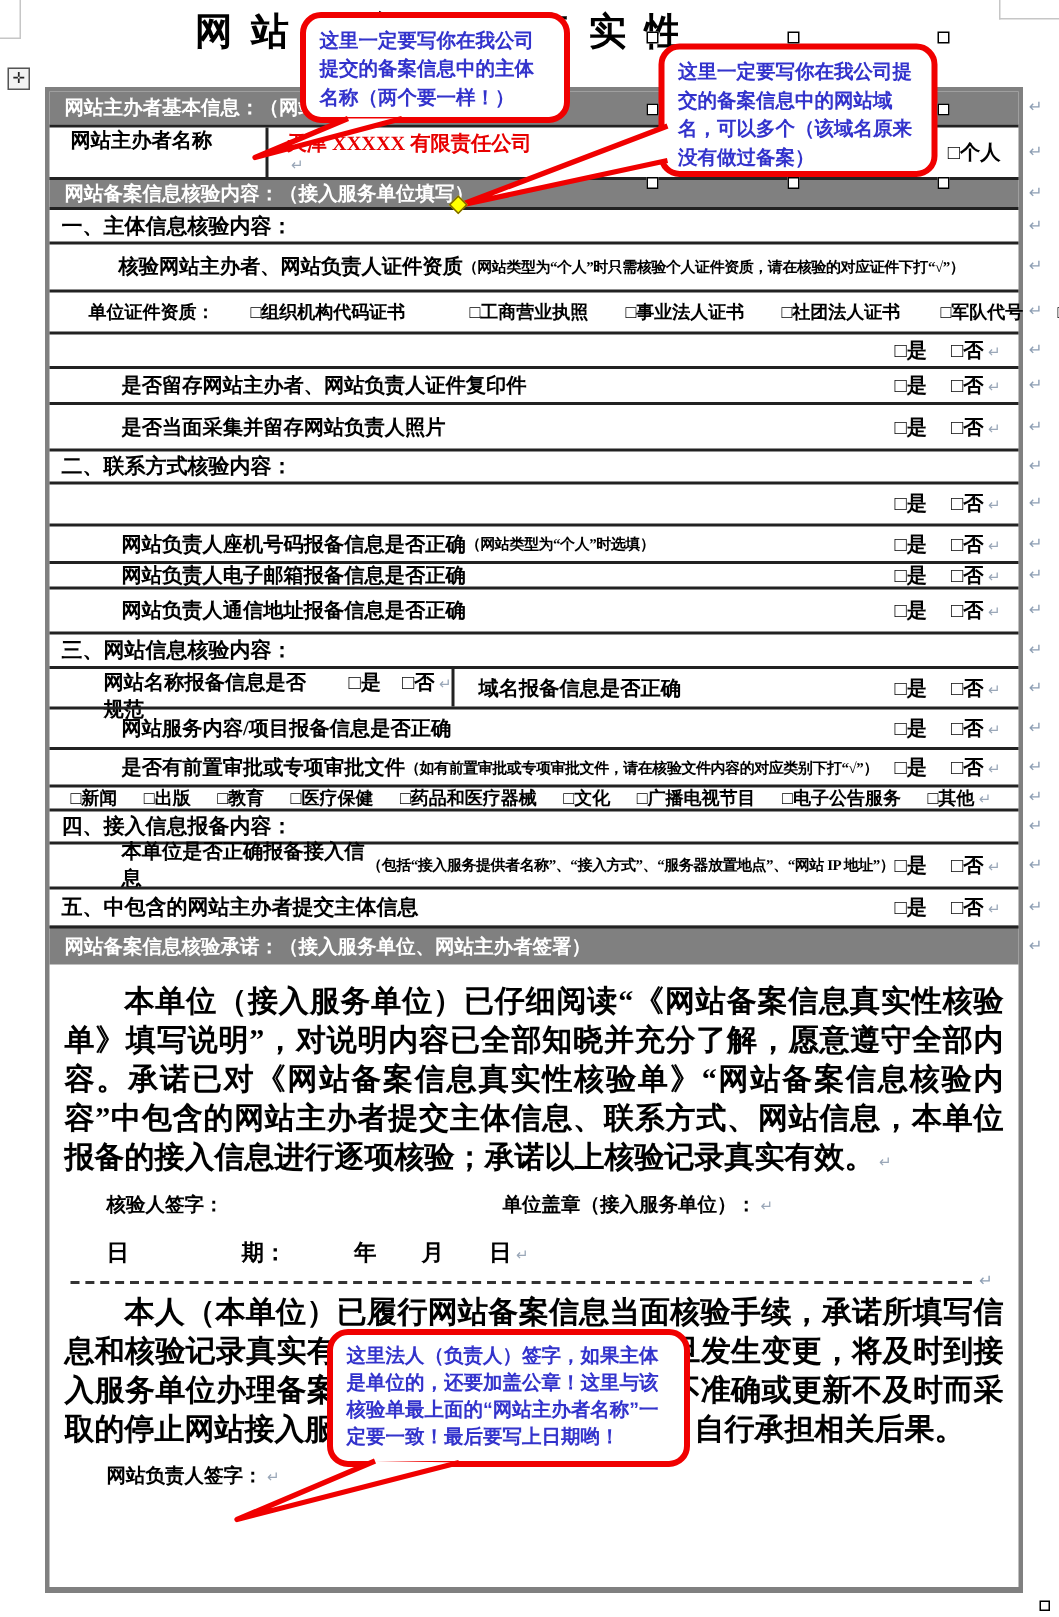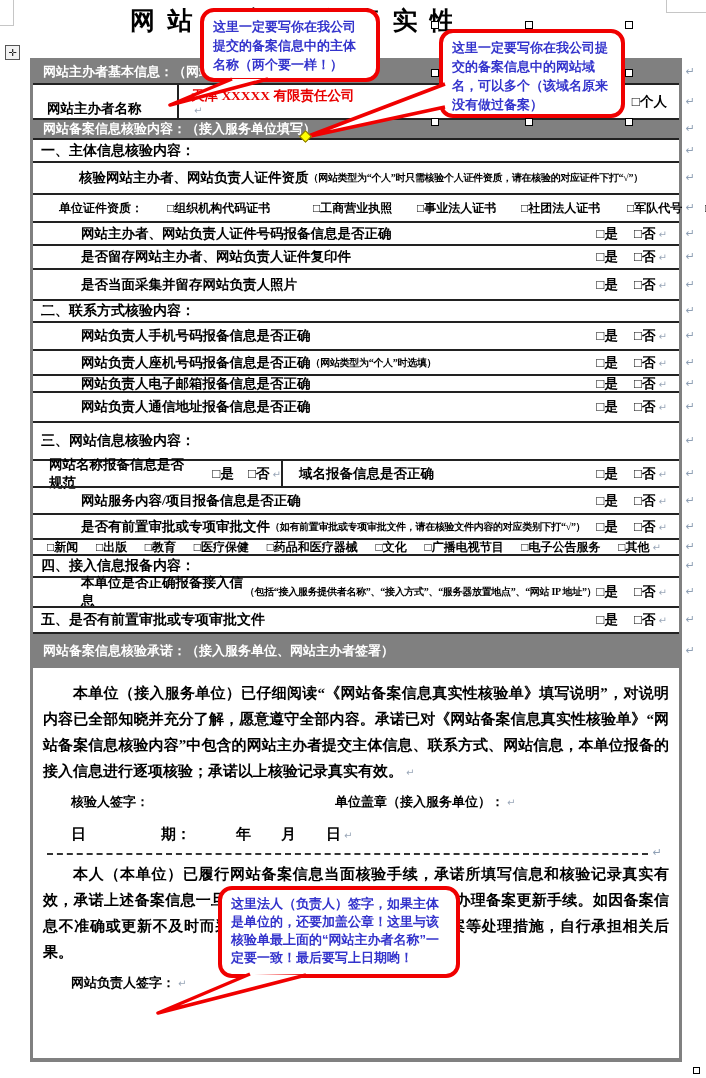--- a/index.html
+++ b/index.html
@@ -30,33 +30,33 @@
   .t-row.first { border-top:none; }
   .t-row::after { content:"↵"; position:absolute; right:-16px; top:50%; transform:translateY(-55%);
                   color:#8fa0b5; font:11px "DejaVu Sans", sans-serif; }
   .bar { background:#808080; color:#fff; font-size:13px; padding-left:10px; }
   .sect { font-size:14px; padding-left:8px; }
   .indent { padding-left:48px; }
   .pm::after { content:"↵"; color:#9aa7b8; font:10px "DejaVu Sans", sans-serif; margin-left:3px; }
   .note { font-weight:bold; font-size:10px; letter-spacing:-0.3px; white-space:nowrap; }
   .yn { margin-left:auto; display:flex; gap:16px; font-size:13.5px; font-weight:bold; flex:none; }
   .red { color:#e80000; }
-  .label-cell { width:132px; flex:none; align-self:stretch; display:flex; align-items:flex-end;
+  .label-cell { width:132px; flex:none; align-self:stretch; display:flex; align-items:flex-start;
                 border-right:2px solid #222; }
   .val-cell { padding-left:12px; display:flex; flex-direction:column; justify-content:center; }
   .cert-label { width:108px; flex:none; font-size:12px; }
   .cert-item { font-size:12px; flex:none; }
   .ci-w1{width:146px}.ci-w2{width:104px}.ci-w3{width:104px}.ci-w4{width:106px}.ci-w5{width:78px}.ci-w6{width:46px}
   .dotted-top { border-top:2px dotted #666; }
-  .split-left { width:250px; flex:none; align-self:stretch; display:flex; align-items:center;
-                border-right:2px solid #222; }
+  .split-left { width:250px; flex:none; align-self:stretch; display:flex; align-items:flex-start;
+                border-right:2px solid #222;margin-left:20px; }
   .split-left .yn { margin-left:28px; gap:14px; }
   .cats { display:flex; justify-content:space-between; width:100%; font-size:12px; padding-right:6px; }
   .promise-block { flex:1 1 auto; padding:0 10px; overflow:hidden; }
-  .para { font-size:15px; line-height:26px; text-align:justify; text-indent:2em; font-weight:bold; }
+  .para { font-size:20px; line-height:26px; text-align:justify; text-indent:2em; font-weight:bold; }
   .p1 { margin-top:12px; }
   .p2 { margin-top:6px; }
   .signrow { position:relative; margin-top:9px; padding-left:28px; font-size:13px; height:20px; }
   .signrow .right-part { position:absolute; left:292px; top:0; }
   .daterow { margin-top:12px; padding-left:28px; font-size:15px; height:19px; }
   .dashline { margin-top:9px; margin-left:4px; width:96%; border-top:2px dashed #333; height:2px; position:relative; }
   .dashline::after { content:"↵"; position:absolute; right:-14px; top:-9px; color:#8fa0b5;
                      font:11px "DejaVu Sans", sans-serif; }
   .sign2 { }
 
@@ -115,21 +115,20 @@
       <span class="cert-item ci-w1">□组织机构代码证书</span>
       <span class="cert-item ci-w2">□工商营业执照</span>
       <span class="cert-item ci-w3">□事业法人证书</span>
       <span class="cert-item ci-w4">□社团法人证书</span>
       <span class="cert-item ci-w5">□军队代号</span>
       <span class="cert-item ci-w6">□其他</span>
     </div>
 
 
     <div class="t-row indent" style="height:23px">
-      <span>网站主办者、网站负责人证件号码报备信息是否正确</span>
       <span class="yn">
           <span>□是</span>
           <span class="pm">□否</span>
         </span>
     </div>
     <div class="t-row indent" style="height:24px">
       <span>是否留存网站主办者、网站负责人证件复印件</span>
       <span class="yn">
           <span>□是</span>
           <span class="pm">□否</span>
@@ -139,21 +138,20 @@
       <span>是否当面采集并留存网站负责人照片</span>
       <span class="yn">
           <span>□是</span>
           <span class="pm">□否</span>
         </span>
     </div>
 
     <div class="t-row sect" style="height:22px">二、联系方式核验内容：</div>
 
     <div class="t-row indent" style="height:28px">
-      <span>网站负责人手机号码报备信息是否正确</span>
       <span class="yn">
           <span>□是</span>
           <span class="pm">□否</span>
         </span>
     </div>
     <div class="t-row indent" style="height:25px">
       <span>网站负责人座机号码报备信息是否正确</span>
       <span class="note">（网站类型为“个人”时选填）</span>
       <span class="yn">
           <span>□是</span>
@@ -168,21 +166,21 @@
         </span>
     </div>
     <div class="t-row indent" style="height:30px">
       <span>网站负责人通信地址报备信息是否正确</span>
       <span class="yn">
           <span>□是</span>
           <span class="pm">□否</span>
         </span>
     </div>
 
-    <div class="t-row sect" style="height:38px">三、网站信息核验内容：</div>
+    <div class="t-row sect" style="height:23px">三、网站信息核验内容：</div>
 
     <div class="t-row" style="height:27px; padding-left:0">
       <div class="split-left">
         <span style="padding-left:16px">网站名称报备信息是否规范</span>
         <span class="yn">
             <span>□是</span>
             <span class="pm">□否</span>
           </span>
       </div>
       <span style="padding-left:16px">域名报备信息是否正确</span>
@@ -228,28 +226,28 @@
     <div class="t-row indent" style="height:30px">
       <span>本单位是否正确报备接入信息</span>
       <span class="note">（包括“接入服务提供者名称”、“接入方式”、“服务器放置地点”、“网站 IP 地址”）</span>
       <span class="yn">
           <span>□是</span>
           <span class="pm">□否</span>
         </span>
     </div>
 
     <div class="t-row sect" style="height:26px">
-      <span>五、是否有前置审批或专项审批文件</span>
-      <span class="yn">
-          <span>□是</span>
-          <span class="pm">□否</span>
-        </span>
-    </div>
-
-    <div class="t-row bar" style="height:36px">
+      <span>五、中包含的网站主办者提交主体信息</span>
+      <span class="yn">
+          <span>□是</span>
+          <span class="pm">□否</span>
+        </span>
+    </div>
+
+    <div class="t-row bar" style="height:26px">
       <span>网站备案信息核验承诺：（接入服务单位、网站主办者签署）</span>
     </div>
 
     <div class="promise-block">
       <div class="para p1 pm">本单位（接入服务单位）已仔细阅读“《网站备案信息真实性核验单》填写说明”，对说明内容已全部知晓并充分了解，愿意遵守全部内容。承诺已对《网站备案信息真实性核验单》“网站备案信息核验内容”中包含的网站主办者提交主体信息、联系方式、网站信息，本单位报备的接入信息进行逐项核验；承诺以上核验记录真实有效。</div>
       <div class="signrow">
         <span>核验人签字：</span>
         <span class="right-part pm">单位盖章（接入服务单位）：</span>
       </div>
       <div class="daterow pm">日　　　　　期：　　　年　　月　　日</div>

